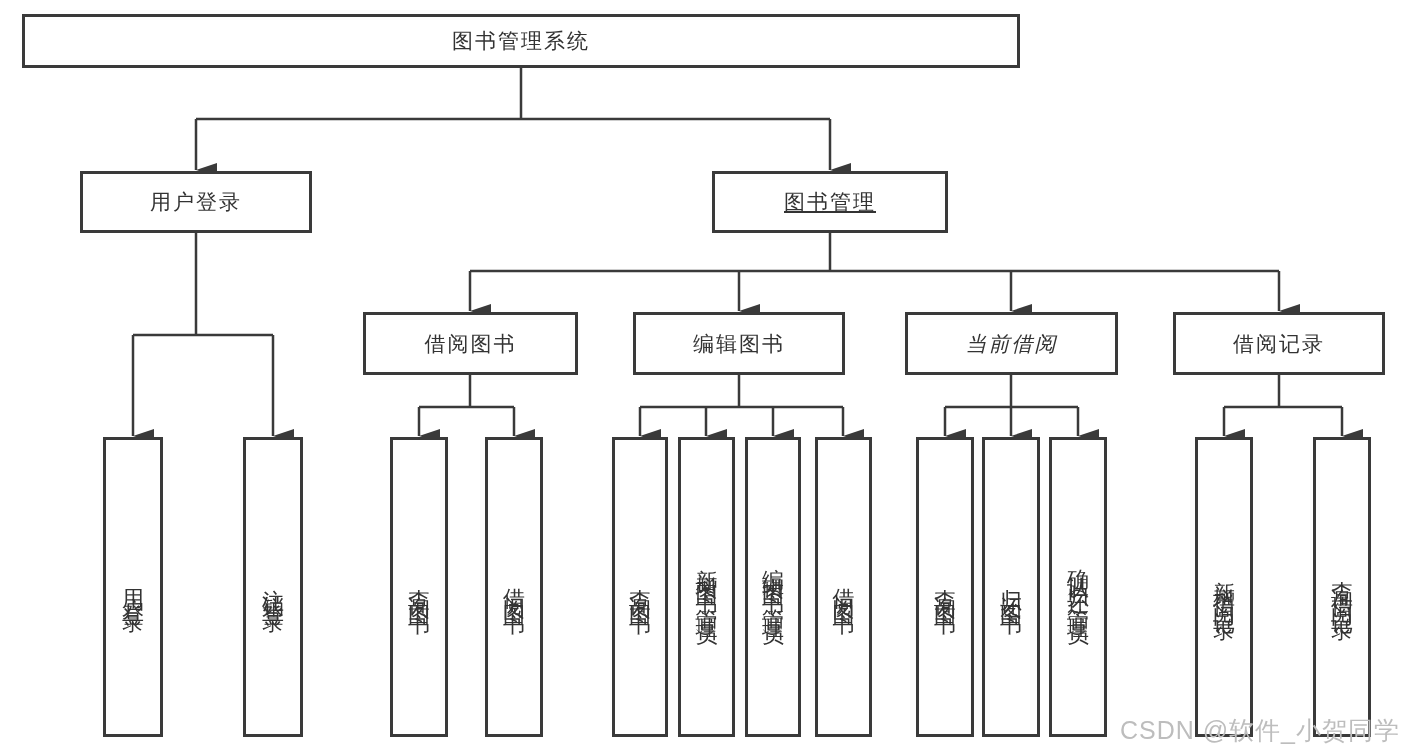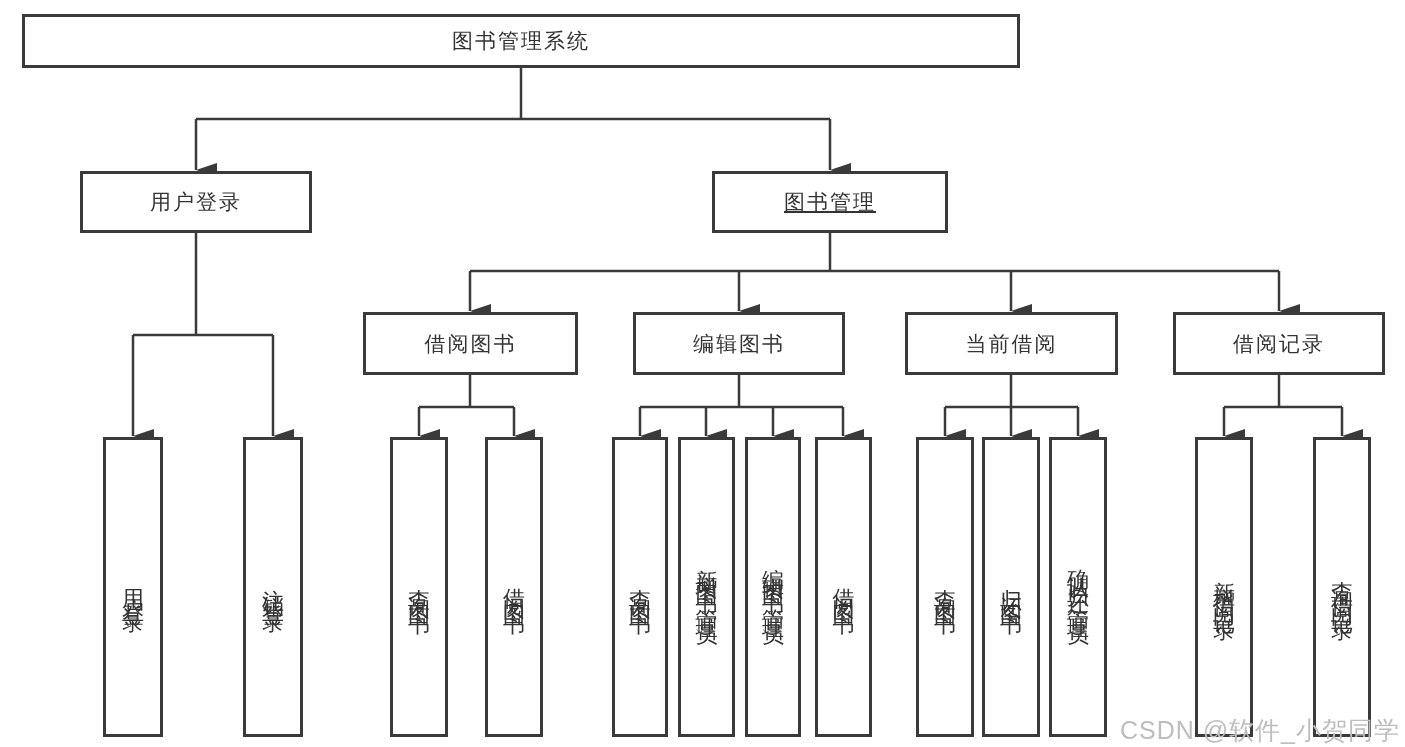--- a/index.html
+++ b/index.html
@@ -118,21 +118,21 @@
   <div class="node" style="left:712px; top:171px; width:236px; height:62px;text-decoration:underline;">
     <span>图书管理</span>
   </div>
 
   <div class="node" style="left:363px; top:312px; width:215px; height:63px;">
     <span>借阅图书</span>
   </div>
   <div class="node" style="left:633px; top:312px; width:212px; height:63px;">
     <span>编辑图书</span>
   </div>
-  <div class="node" style="left:905px; top:312px; width:213px; height:63px;">
+  <div class="node" style="left:905px; top:312px; width:213px; height:63px;font-style:italic;">
     <span>当前借阅</span>
   </div>
   <div class="node" style="left:1173px; top:312px; width:212px; height:63px;">
     <span>借阅记录</span>
   </div>
 
   <div class="node" style="left:103px; top:437px; width:60px; height:300px;">
     <span class="vtext">用户登录</span>
   </div>
   <div class="node" style="left:243px; top:437px; width:60px; height:300px;">

